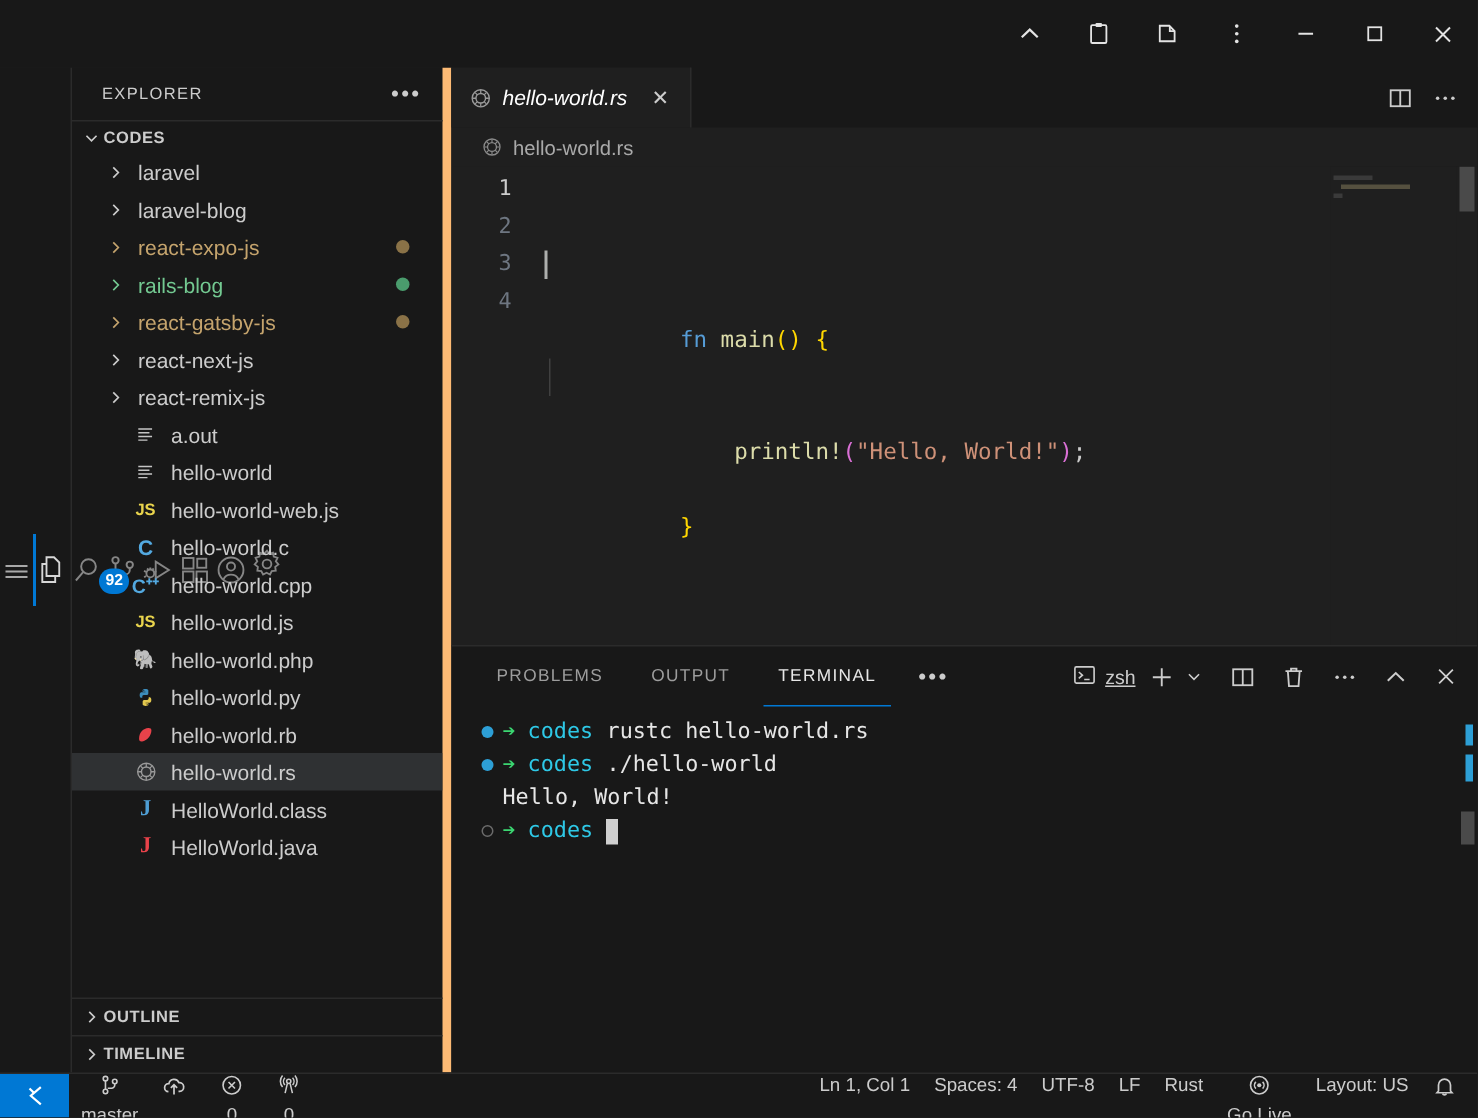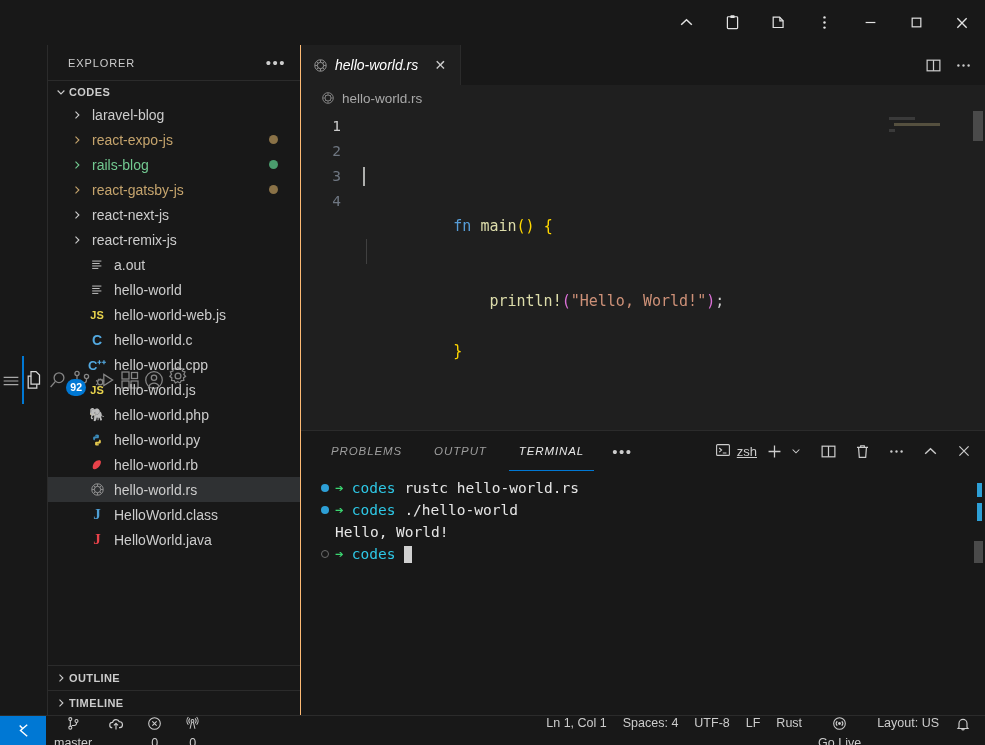--- a/index.html
+++ b/index.html
@@ -69,21 +69,21 @@
     display: flex; align-items: center; justify-content: center;
     padding: 0 4px; line-height: 1;
   }
   .ab-spacer { flex: 1; }
 
   
   .sidebar {
     width: 253px; min-width: 253px;
     background: #181818;
     display: flex; flex-direction: column;
-    border-right: 1px solid #fdba74;
+    border-right: 6px solid #fdba74;
   }
   .sb-header {
     height: 35px; display: flex; align-items: center;
     padding: 0 8px 0 20px;
     color: #cccccc; font-size: 11px; letter-spacing: 0.9px;
     font-weight: 400; text-transform: uppercase;
     justify-content: space-between;
   }
   .sb-header .dots { color: #cccccc; font-size: 15px; letter-spacing: 1.5px; padding-right: 6px;}
   .sb-section-head {
@@ -214,21 +214,21 @@
     border-top: 1px solid #2b2b2b;
   }
   .panel-head {
     height: 40px; min-height: 40px; display: flex;
     align-items: stretch; padding-left: 20px;
   }
   .p-tab {
     display: flex; align-items: center;
     color: #9d9d9d; font-size: 11.5px; letter-spacing: 0.9px;
     text-transform: uppercase; padding: 0 10px; margin-right: 12px;
-    position: relative; font-weight: 400; font-style: italic;
+    position: relative; font-weight: 400;
   }
   .p-tab.active { color: #e7e7e7; }
   .p-tab.active::after {
     content: ""; position: absolute; left: 0; right: 0; bottom: 0;
     height: 1.5px; background: #0078d4;
   }
   .p-more { display: flex; align-items: center; color: #cccccc; font-size: 15px; letter-spacing: 1.5px; padding: 0 6px;}
   .panel-head-spacer { flex: 1; }
   .panel-actions { display: flex; align-items: center; padding-right: 8px; }
   .pa-btn {
@@ -401,20 +401,28 @@
       <span class="chev">
         <svg width="12" height="12" viewBox="0 0 16 16" fill="none" stroke="currentColor" stroke-width="1.5">
             <path d="M3.5 6 L8 10.5 L12.5 6"></path>
           </svg>
       </span>
       <span>CODES</span>
     </div>
 
     <div class="tree">
 
+      <div class="row">
+        <span class="twisty">
+          <svg width="12" height="12" viewBox="0 0 16 16" fill="none" stroke="currentColor" stroke-width="1.5">
+              <path d="M6 3.5 L10.5 8 L6 12.5"></path>
+            </svg>
+        </span>
+        <span class="label" style="color:#cccccc">laravel</span>
+      </div>
       <div class="row">
         <span class="twisty">
           <svg width="12" height="12" viewBox="0 0 16 16" fill="none" stroke="currentColor" stroke-width="1.5">
               <path d="M6 3.5 L10.5 8 L6 12.5"></path>
             </svg>
         </span>
         <span class="label" style="color:#cccccc">laravel-blog</span>
       </div>
       <div class="row">
         <span class="twisty" style="color:#c5a46d">

